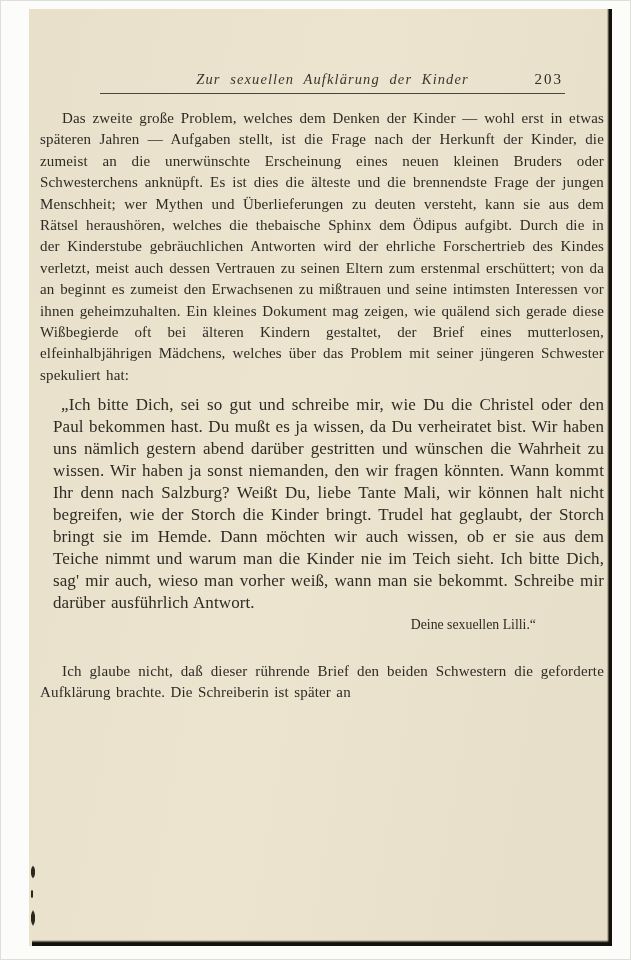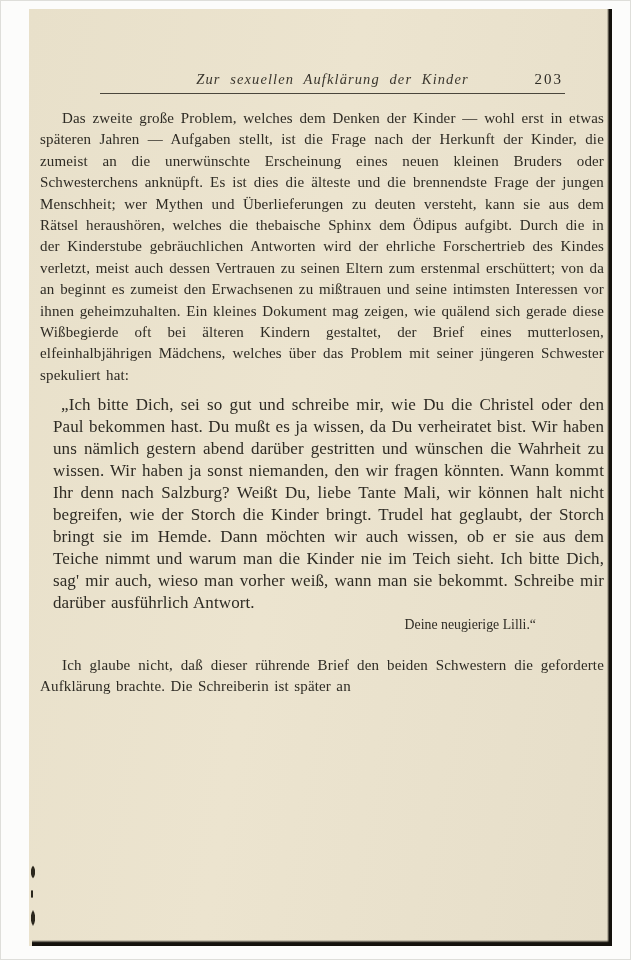--- a/index.html
+++ b/index.html
@@ -88,21 +88,21 @@
     line-height: 19.6px;
     text-indent: 25px;
   }
   .signature {
     margin-top: 1px;
     font-size: 13.8px;
     line-height: 19.6px;
     text-align: right;
     padding-right: 68px;
   }
-  .final { margin-top: 20px; font-family: Liberation Serif, serif; }
+  .final { margin-top: 26px; font-family: Liberation Serif, serif; }
   .edge-right {
     position: absolute;
     top: 0;
     right: 0;
     width: 5px;
     height: 100%;
     background: linear-gradient(to left, #14110c 55%, rgba(20, 17, 12, 0));
   }
   .edge-bottom {
     position: absolute;
@@ -135,21 +135,21 @@
       <span class="head-page">203</span>
     </div>
 
     <div class="content">
       <p class="para indent">Das zweite große Problem, welches dem Denken der Kinder — wohl erst in etwas späteren Jahren — Aufgaben stellt, ist die Frage nach der Herkunft der Kinder, die zumeist an die unerwünschte Erscheinung eines neuen kleinen Bruders oder Schwesterchens anknüpft. Es ist dies die älteste und die brennendste Frage der jungen Menschheit; wer Mythen und Überlieferungen zu deuten versteht, kann sie aus dem Rätsel heraushören, welches die thebaische Sphinx dem Ödipus aufgibt. Durch die in der Kinderstube gebräuchlichen Antworten wird der ehrliche Forschertrieb des Kindes verletzt, meist auch dessen Vertrauen zu seinen Eltern zum erstenmal erschüttert; von da an beginnt es zumeist den Erwachsenen zu mißtrauen und seine intimsten Interessen vor ihnen geheimzuhalten. Ein kleines Dokument mag zeigen, wie quälend sich gerade diese Wißbegierde oft bei älteren Kindern gestaltet, der Brief eines mutterlosen, elfeinhalbjährigen Mädchens, welches über das Problem mit seiner jüngeren Schwester spekuliert hat:</p>
 
 
       <p class="letter-body">„Ich bitte Dich, sei so gut und schreibe mir, wie Du die Christel oder den Paul bekommen hast. Du mußt es ja wissen, da Du verheiratet bist. Wir haben uns nämlich gestern abend darüber gestritten und wünschen die Wahrheit zu wissen. Wir haben ja sonst niemanden, den wir fragen könnten. Wann kommt Ihr denn nach Salzburg? Weißt Du, liebe Tante Mali, wir können halt nicht begreifen, wie der Storch die Kinder bringt. Trudel hat geglaubt, der Storch bringt sie im Hemde. Dann möchten wir auch wissen, ob er sie aus dem Teiche nimmt und warum man die Kinder nie im Teich sieht. Ich bitte Dich, sag' mir auch, wieso man vorher weiß, wann man sie bekommt. Schreibe mir darüber ausführlich Antwort.</p>
 
 
-      <div class="signature">Deine neugierige Lilli.“</div>
+      <div class="signature">Deine sexuellen Lilli.“</div>
 
       <p class="para indent final">Ich glaube nicht, daß dieser rührende Brief den beiden Schwestern die geforderte Aufklärung brachte. Die Schreiberin ist später an</p>
     </div>
 
     <div class="blemish"></div>
     <div class="edge-right"></div>
     <div class="edge-bottom"></div>
   </div>
 </div>
 

